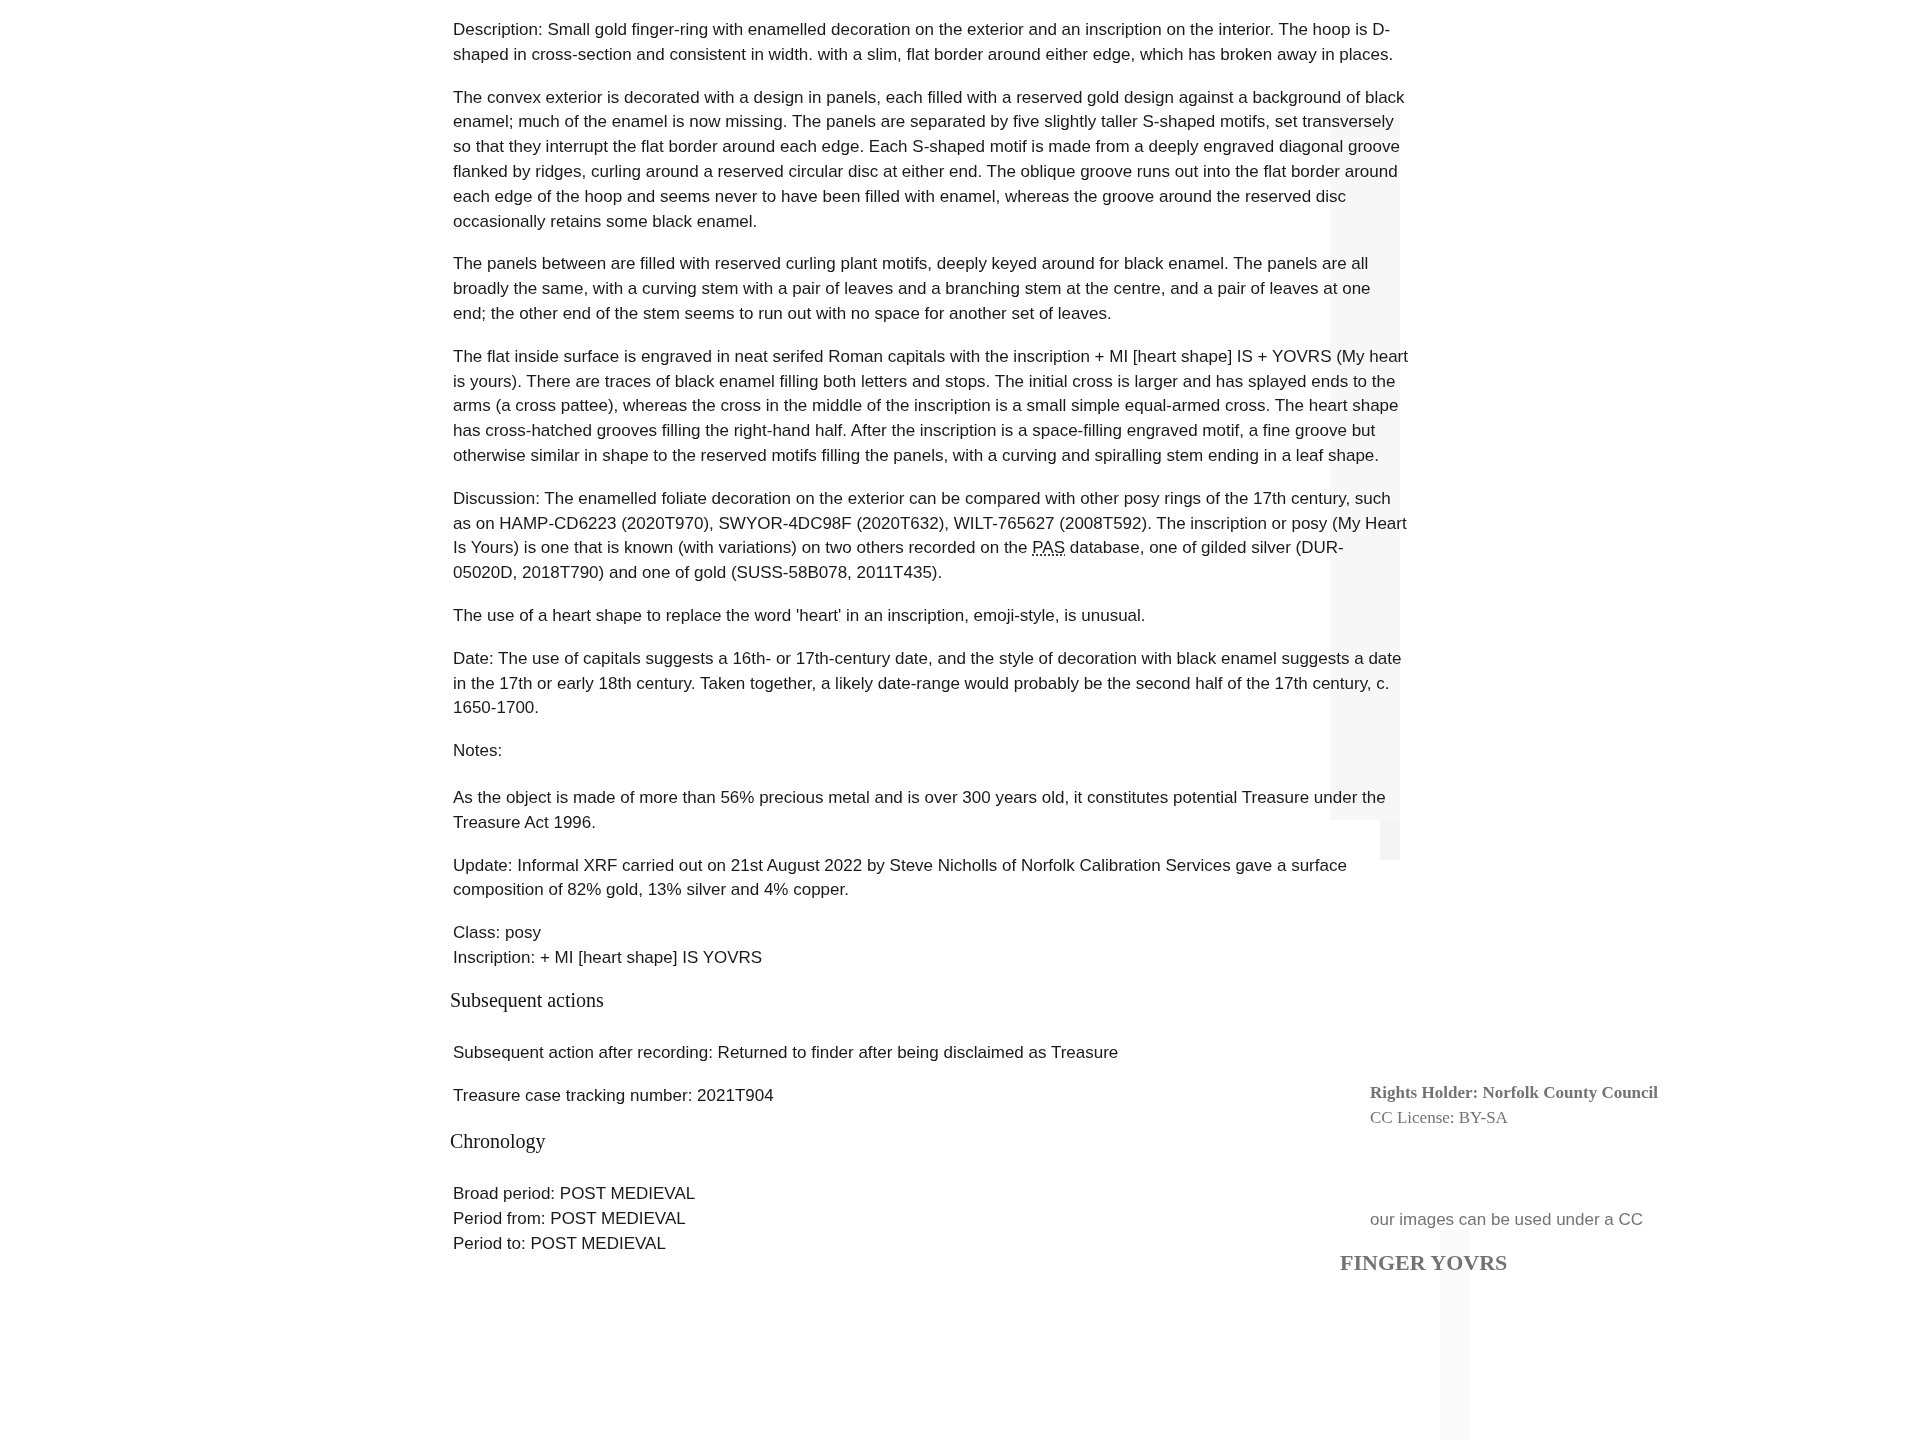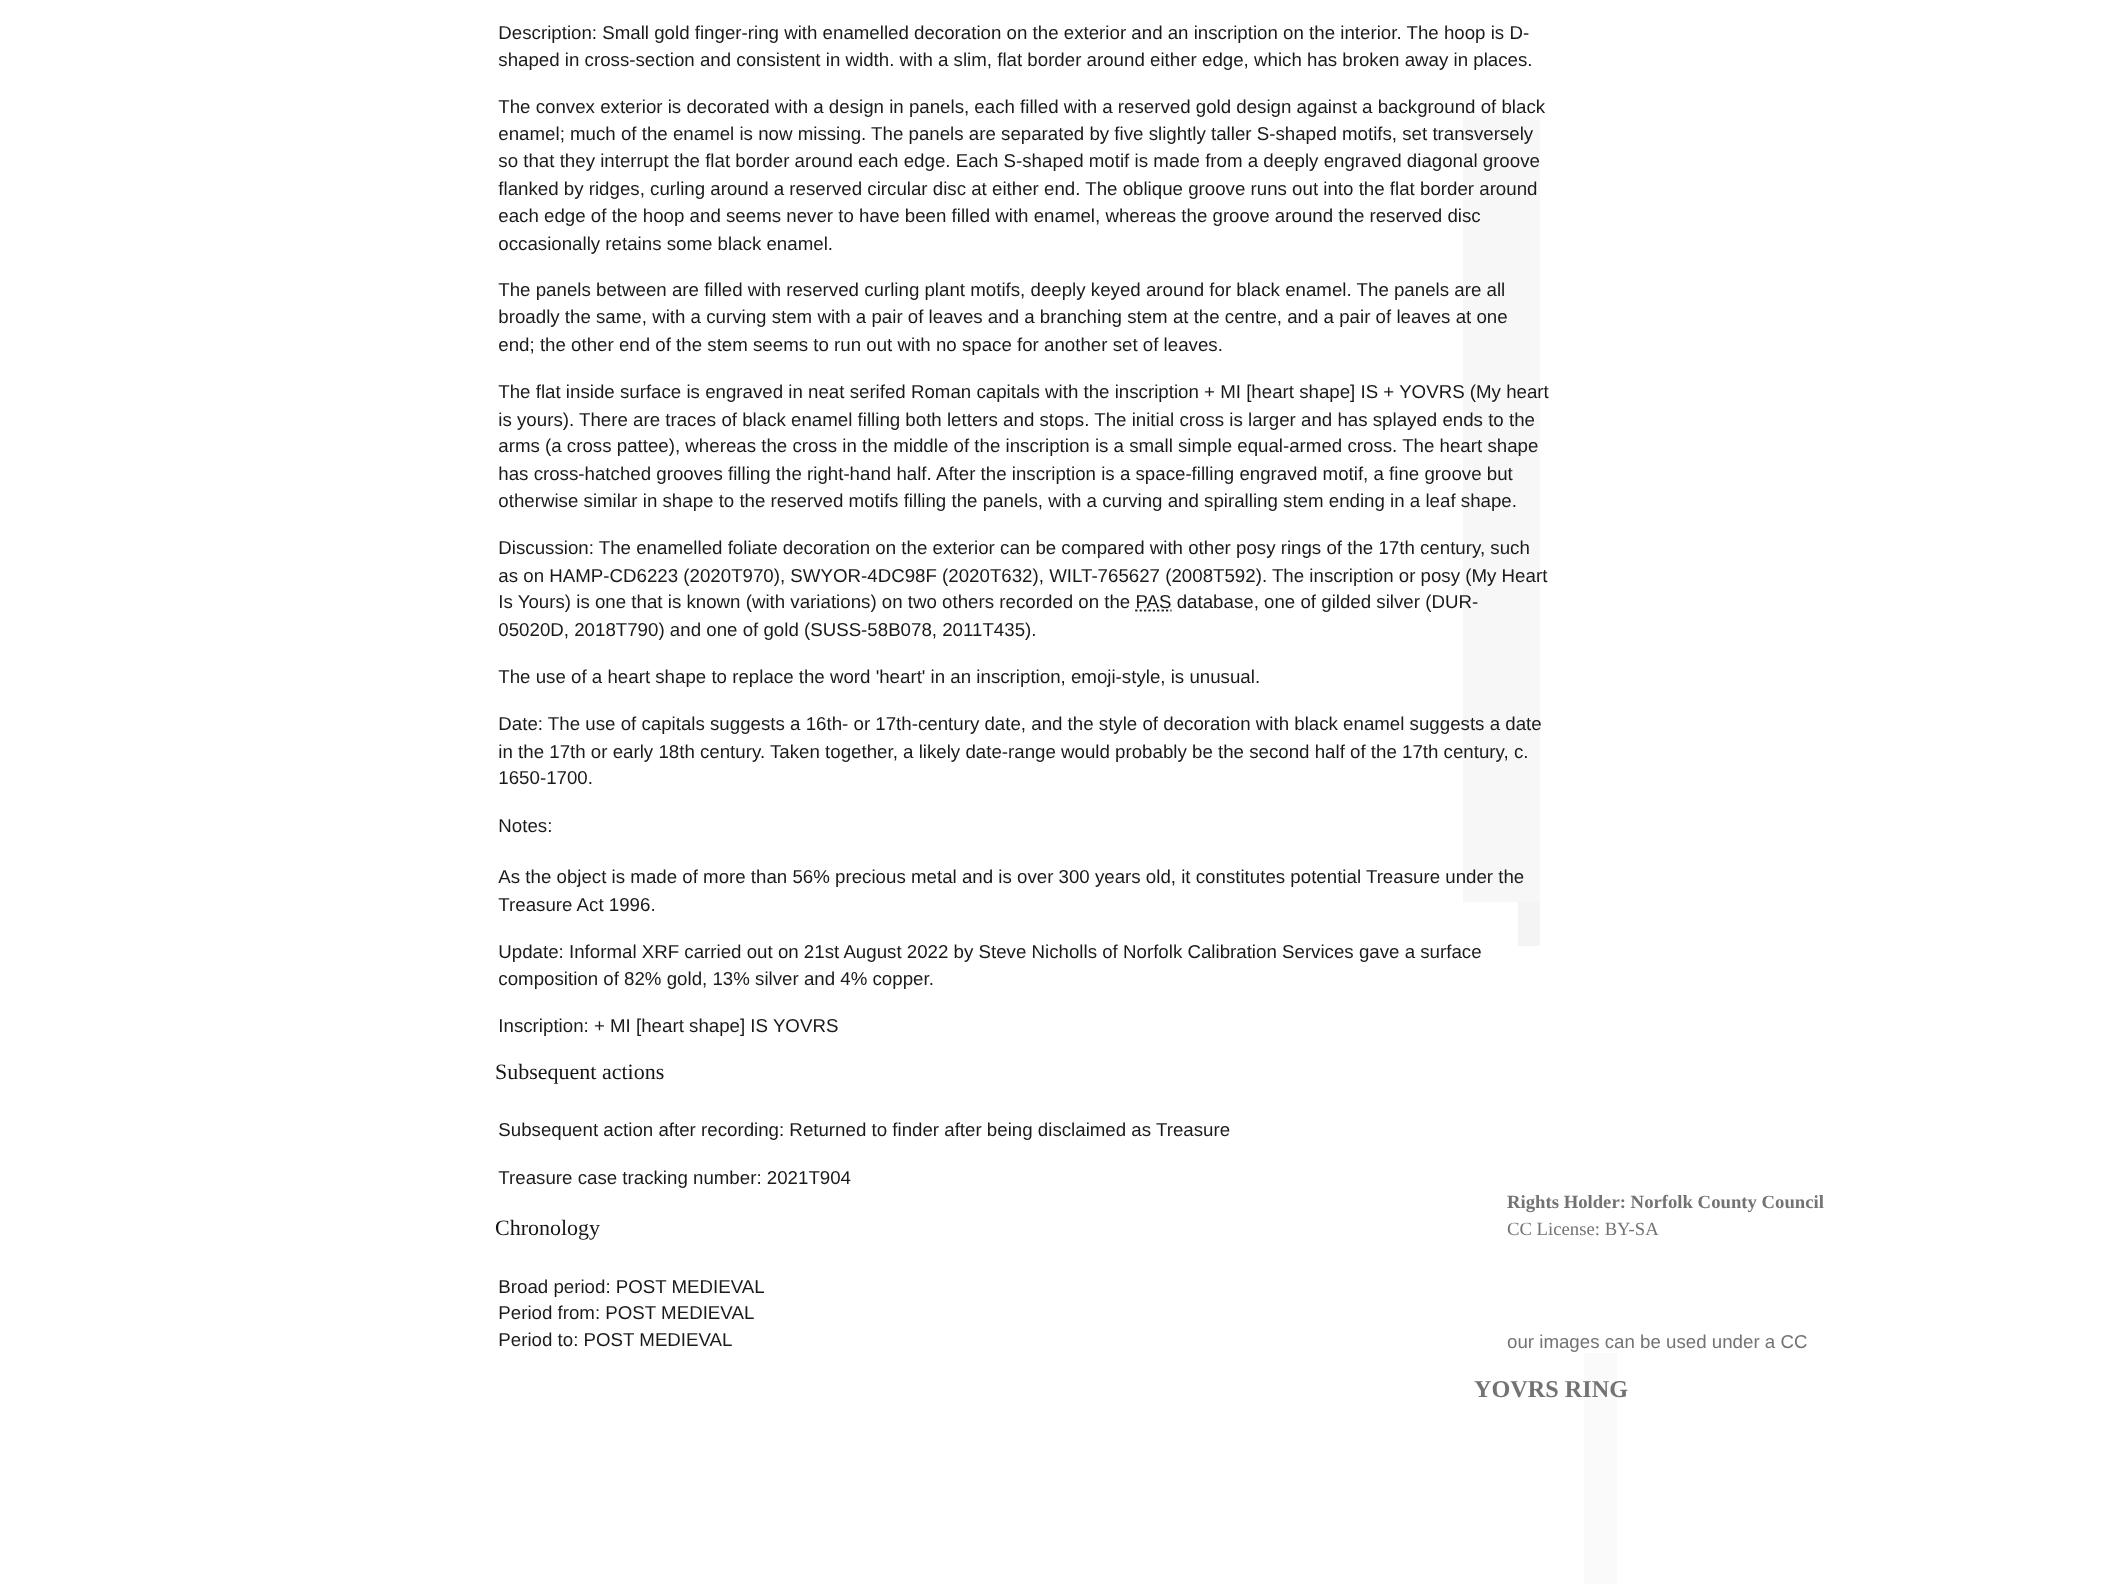--- a/index.html
+++ b/index.html
@@ -35,21 +35,21 @@
 </style>
 </head>
 <body>
 
 <div class="ghost g1"></div>
 <div class="ghost g2"></div>
 <div class="ghost g3"></div>
 <div class="ghost-text" style="left:1370px;top:1083px;font-weight:bold;">Rights Holder: Norfolk County Council</div>
 <div class="ghost-text" style="left:1370px;top:1108px;">CC License: BY-SA</div>
 <div class="ghost-text" style="left:1370px;top:1210px;font-family:'Liberation Sans',sans-serif;">our images can be used under a CC</div>
-<div class="ghost-text" style="left:1340px;top:1250px;font-size:22px;font-weight:bold;">YOVRS RING</div>
+<div class="ghost-text" style="left:1340px;top:1250px;font-size:22px;font-weight:bold;">FINGER YOVRS</div>
 
 <main class="column">
 
   <p>
     <span class="label">Description:</span>
     <span>Small gold finger-ring with enamelled decoration on the exterior and an inscription on the interior. The hoop is D-shaped in cross-section and consistent in width. with a slim, flat border around either edge, which has broken away in places.</span>
   </p>
   <p>The convex exterior is decorated with a design in panels, each filled with a reserved gold design against a background of black enamel; much of the enamel is now missing. The panels are separated by five slightly taller S-shaped motifs, set transversely so that they interrupt the flat border around each edge. Each S-shaped motif is made from a deeply engraved diagonal groove flanked by ridges, curling around a reserved circular disc at either end. The oblique groove runs out into the flat border around each edge of the hoop and seems never to have been filled with enamel, whereas the groove around the reserved disc occasionally retains some black enamel.</p>
   <p>The panels between are filled with reserved curling plant motifs, deeply keyed around for black enamel. The panels are all broadly the same, with a curving stem with a pair of leaves and a branching stem at the centre, and a pair of leaves at one end; the other end of the stem seems to run out with no space for another set of leaves.</p>
   <p>The flat inside surface is engraved in neat serifed Roman capitals with the inscription + MI [heart shape] IS + YOVRS (My heart is yours). There are traces of black enamel filling both letters and stops. The initial cross is larger and has splayed ends to the arms (a cross pattee), whereas the cross in the middle of the inscription is a small simple equal-armed cross. The heart shape has cross-hatched grooves filling the right-hand half. After the inscription is a space-filling engraved motif, a fine groove but otherwise similar in shape to the reserved motifs filling the panels, with a curving and spiralling stem ending in a leaf shape.</p>
@@ -66,20 +66,24 @@
     <span>The use of capitals suggests a 16th- or 17th-century date, and the style of decoration with black enamel suggests a date in the 17th or early 18th century. Taken together, a likely date-range would probably be the second half of the 17th century, c. 1650-1700.</span>
   </p>
 
   <p style="margin-bottom:22px;">
     <span class="label">Notes:</span>
   </p>
   <p>As the object is made of more than 56% precious metal and is over 300 years old, it constitutes potential Treasure under the Treasure Act 1996.</p>
   <p>Update: Informal XRF carried out on 21st August 2022 by Steve Nicholls of Norfolk Calibration Services gave a surface composition of 82% gold, 13% silver and 4% copper.</p>
 
   <p class="tight">
+    <span class="label">Class:</span>
+    <span>posy</span>
+  </p>
+  <p class="tight">
     <span class="label">Inscription:</span>
     <span>+ MI [heart shape] IS YOVRS</span>
   </p>
 
   <h2>Subsequent actions</h2>
   <p>Subsequent action after recording: Returned to finder after being disclaimed as Treasure</p>
 
   <p>Treasure case tracking number: 2021T904</p>
 
   <h2>Chronology</h2>

